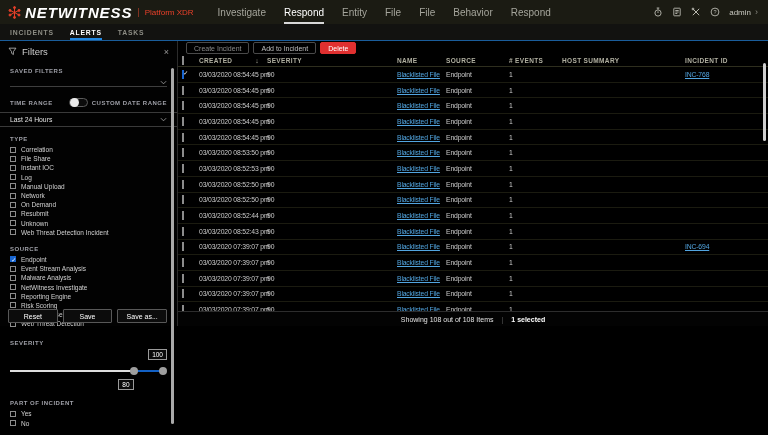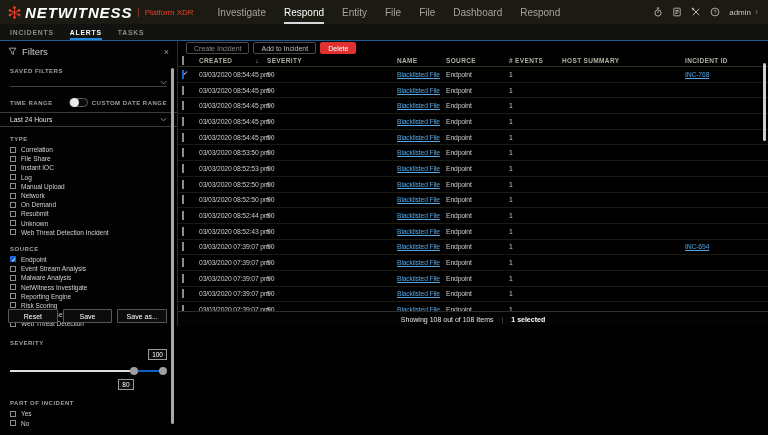--- a/index.html
+++ b/index.html
@@ -113,21 +113,21 @@
       <span class="brand-name">NETWITNESS</span>
       <span class="brand-sep">|</span>
       <span class="brand-product">Platform XDR</span>
     </div>
     <nav class="mainnav">
         <span class="nav-item">Investigate</span>
         <span class="nav-item active">Respond</span>
         <span class="nav-item">Entity</span>
         <span class="nav-item">File</span>
         <span class="nav-item">File</span>
-        <span class="nav-item">Dashboard</span>
+        <span class="nav-item">Behavior</span>
         <span class="nav-item">Respond</span>
       </nav>
     <div class="navright">
       <span class="icon-btn">
         <svg class="ic" width="10" height="10" viewBox="0 0 10 10" fill="none" stroke="#b9b9b0" stroke-width="0.9">
           <circle cx="5" cy="6" r="3.1"></circle>
             <path d="M5 6V4.3"></path>
             <path d="M3.7 1h2.6"></path>
             <path d="M5 1v1.6"></path>
         </svg>

